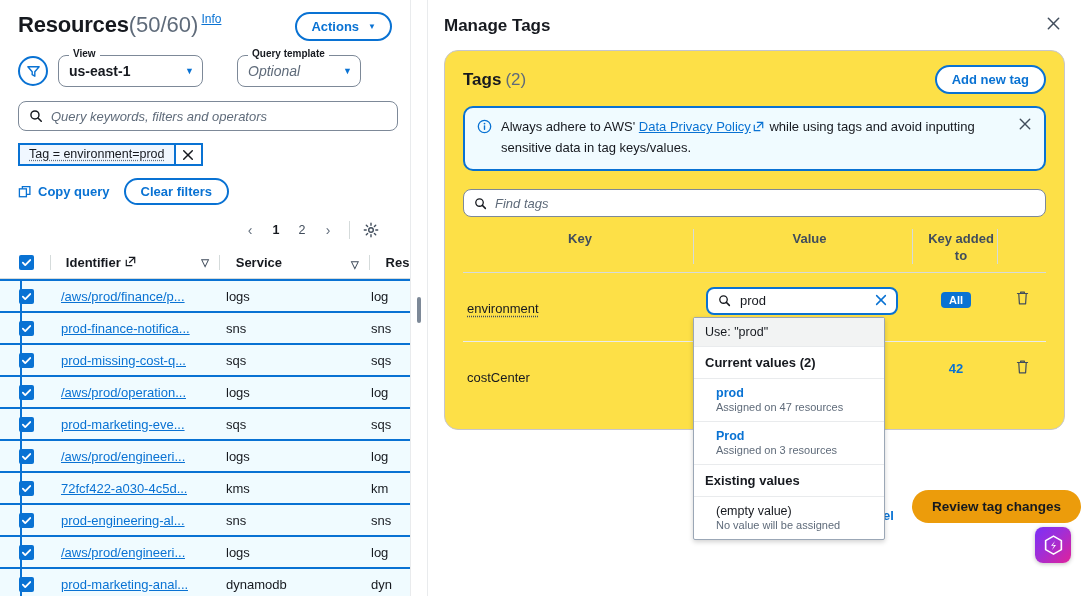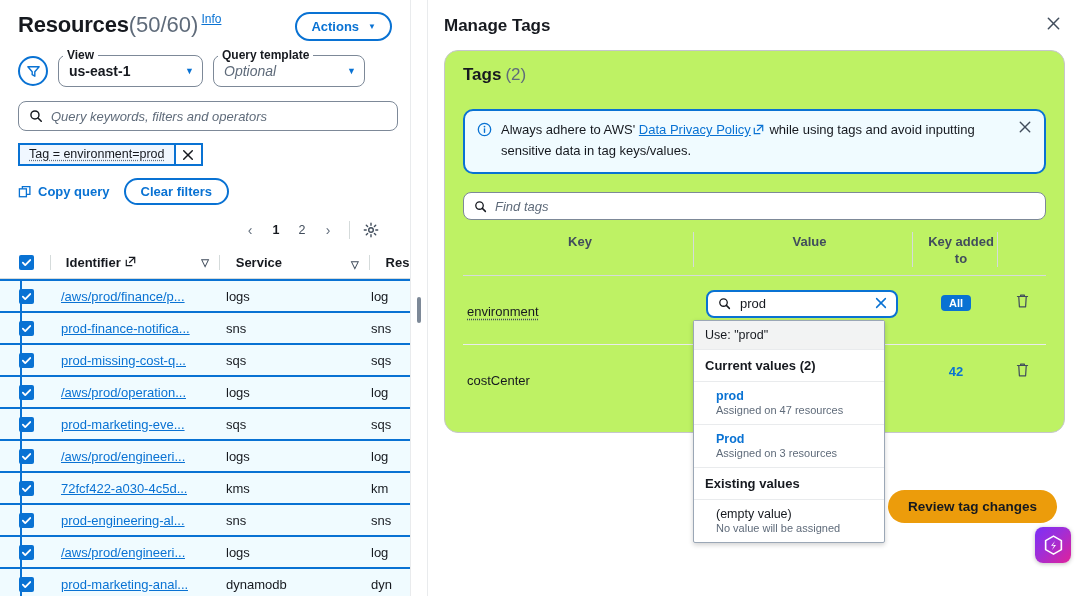--- a/index.html
+++ b/index.html
@@ -42,28 +42,28 @@
     border: 2px solid #0972d3; display: flex; align-items: center; justify-content: center;
     flex: 0 0 30px; cursor: pointer;
   }
   .field-box {
     border: 1px solid #7d8998; border-radius: 8px;
     padding: 3px 8px 4px 10px; position: relative;
     display: flex; align-items: center; justify-content: space-between;
     background: #fff; cursor: pointer;
   }
   .field-label {
-    position: absolute; top: -8px; left: 4px; background: #fff;
-    padding: 0 4px; font-size: 12px; font-weight: 700; color: #16191f;
+    position: absolute; top: -8px; left: 10px; background: #fff;
+    padding: 0 4px; font-size: 10px; font-weight: 700; color: #16191f;
   }
   .field-value { font-size: 14px; font-weight: 700; color: #16191f; padding: 4px 0 3px; }
   .field-value.placeholder { font-weight: 400; font-style: italic; color: #5f6b7a; }
   .field-caret { color: #0972d3; font-size: 9px; margin-left: 18px; }
   #view-field { width: 145px; }
-  #template-field { width: 152px; }
+  #template-field { width: 124px; margin-left: 24px; }
 
   .search-box {
     margin-top: 14px; border: 1px solid #7d8998; border-radius: 8px;
     height: 30px; display: flex; align-items: center; gap: 8px;
     padding: 0 10px; width: 380px; background: #fff; cursor: text;
   }
   .search-box .ph { font-size: 13px; color: #5f6b7a; font-style: italic; }
 
   .chip-row { display: flex; align-items: center; margin-top: 12px; }
   .chip {
@@ -140,33 +140,33 @@
   }
 
   
   #right-panel { flex: 1 1 auto; position: relative; height: 605px; background: #ffffff; padding: 0; }
   .mt-header { display: flex; align-items: center; padding: 14px 16px 0 16px; }
   .mt-title { font-size: 17px; font-weight: 700; color: #16191f; }
   .mt-close { margin-left: auto; cursor: pointer; color: #414d5c; padding: 2px 4px; }
 
   .tags-card {
     margin: 13px 16px 0 16px; border: 1px solid #c6c6cd; border-radius: 14px;
-    padding: 14px 18px 20px 18px; background: #bef264; position: relative;
+    padding: 14px 18px 20px 18px; background: #fde047; position: relative;
   }
   .tags-head { display: flex; align-items: center; }
   .tags-title { font-size: 17px; font-weight: 700; color: #16191f; }
   .tags-count { font-size: 17px; font-weight: 400; color: #5f6b7a; margin-left: 4px; }
   .add-tag-btn {
     margin-left: auto; border: 2px solid #0972d3; color: #0972d3; background: #fff;
     border-radius: 20px; padding: 5px 15px; font-size: 13px; font-weight: 700;
     cursor: pointer; font-family: inherit;
   }
 
   .alert {
-    margin-top: 24px; border: 2px solid #0972d3; border-radius: 10px;
+    margin-top: 12px; border: 2px solid #0972d3; border-radius: 10px;
     background: #f0fbff; padding: 9px 12px 11px 12px; display: flex; gap: 9px;
   }
   .alert-text { font-size: 13px; line-height: 1.55; color: #16191f; flex: 1 1 auto; }
   .alert-text a { color: #0972d3; text-decoration: underline; cursor: pointer; }
   .alert-x { cursor: pointer; color: #414d5c; padding-left: 6px; flex: 0 0 auto; }
 
   .find-box {
     margin-top: 18px; border: 1px solid #7d8998; border-radius: 8px;
     height: 28px; display: flex; align-items: center; gap: 8px; padding: 0 10px;
     background: #fff; cursor: text;
@@ -214,22 +214,22 @@
   }
   .dd-use { background: #f2f3f3; padding: 7px 11px; font-size: 12.5px; color: #16191f; cursor: pointer; border-bottom: 1px solid #e9ebed; }
   .dd-group { padding: 8px 11px 8px; font-size: 13px; font-weight: 700; color: #16191f; border-bottom: 1px solid #e9ebed; }
   .dd-item { padding: 7px 11px 8px 22px; border-bottom: 1px solid #e9ebed; cursor: pointer; }
   .dd-item:last-child { border-bottom: none; }
   .dd-item .lbl { font-size: 12.5px; font-weight: 700; color: #0972d3; }
   .dd-item .lbl.dark { color: #16191f; font-weight: 400; }
   .dd-item .sub { font-size: 11px; color: #5f6b7a; margin-top: 1px; }
 
   .footer-btns {
-    position: absolute; right: 24px; bottom: 82px;
-    display: flex; align-items: flex-start; gap: 18px;
+    position: absolute; right: 0; bottom: 82px;
+    display: flex; align-items: flex-end; gap: 18px;
   }
   .cancel-link { color: #0972d3; font-size: 13px; font-weight: 700; cursor: pointer; }
   .review-btn {
     background: #ec9c0b; color: #16191f; border: none; border-radius: 20px;
     padding: 9px 20px; font-size: 13.5px; font-weight: 700; cursor: pointer; font-family: inherit;
   }
 
   #q-badge {
     position: absolute; right: 10px; bottom: 42px;
     width: 36px; height: 36px; border-radius: 8px;
@@ -523,20 +523,21 @@
           <line x1="2.5" y1="2.5" x2="13.5" y2="13.5" stroke="#414d5c" stroke-width="1.6" stroke-linecap="round"></line>
           <line x1="13.5" y1="2.5" x2="2.5" y2="13.5" stroke="#414d5c" stroke-width="1.6" stroke-linecap="round"></line>
         </svg>
       </span>
     </div>
 
     <div class="tags-card">
       <div class="tags-head">
         <span class="tags-title">Tags</span>
         <span class="tags-count">(2)</span>
+        <button class="add-tag-btn">Add new tag</button>
       </div>
 
       <div class="alert">
         <span style="flex:0 0 auto;padding-top:2px;">
           <svg width="15" height="15" viewBox="0 0 16 16" aria-hidden="true">
             <circle cx="8" cy="8" r="6.6" fill="none" stroke="#0972d3" stroke-width="1.4"></circle>
             <circle cx="8" cy="4.9" r="0.95" fill="#0972d3"></circle>
             <rect x="7.25" y="6.6" width="1.5" height="5" rx="0.6" fill="#0972d3"></rect>
           </svg>
         </span>

